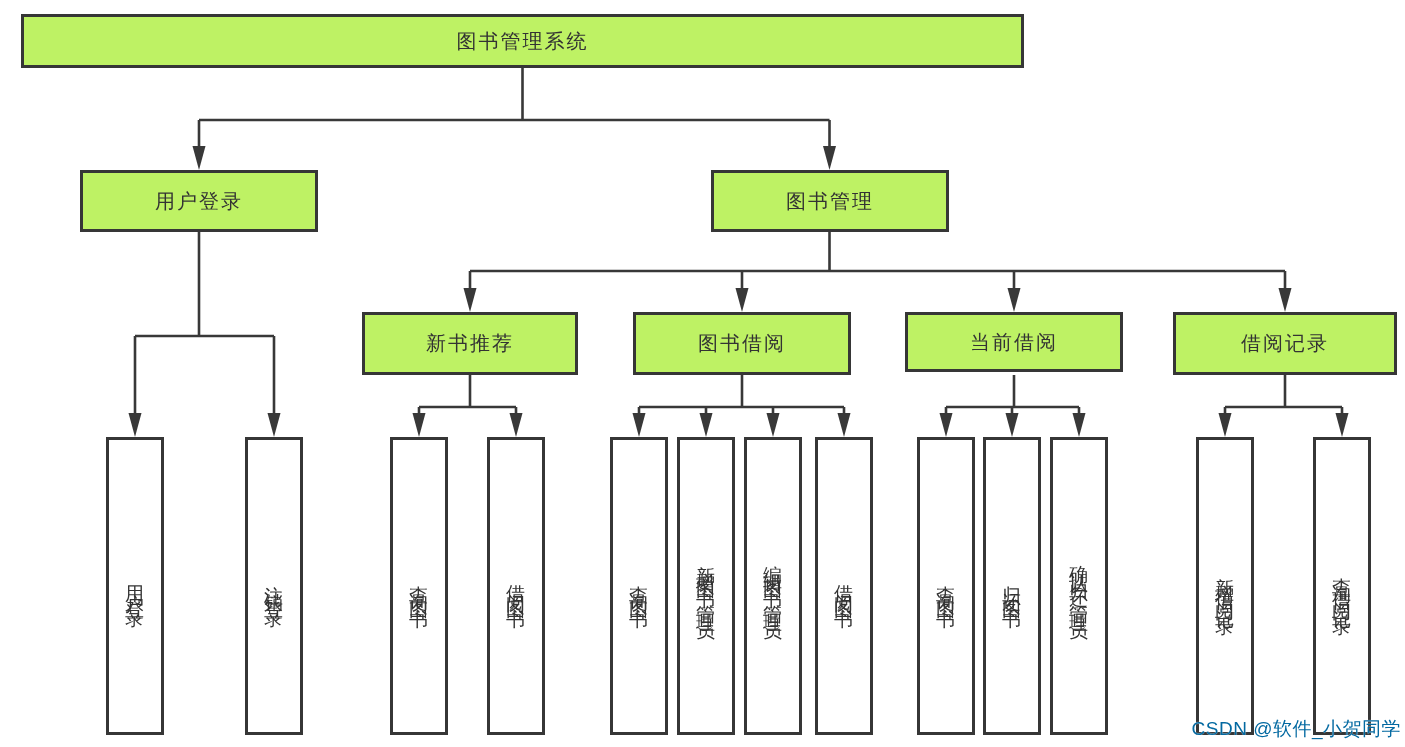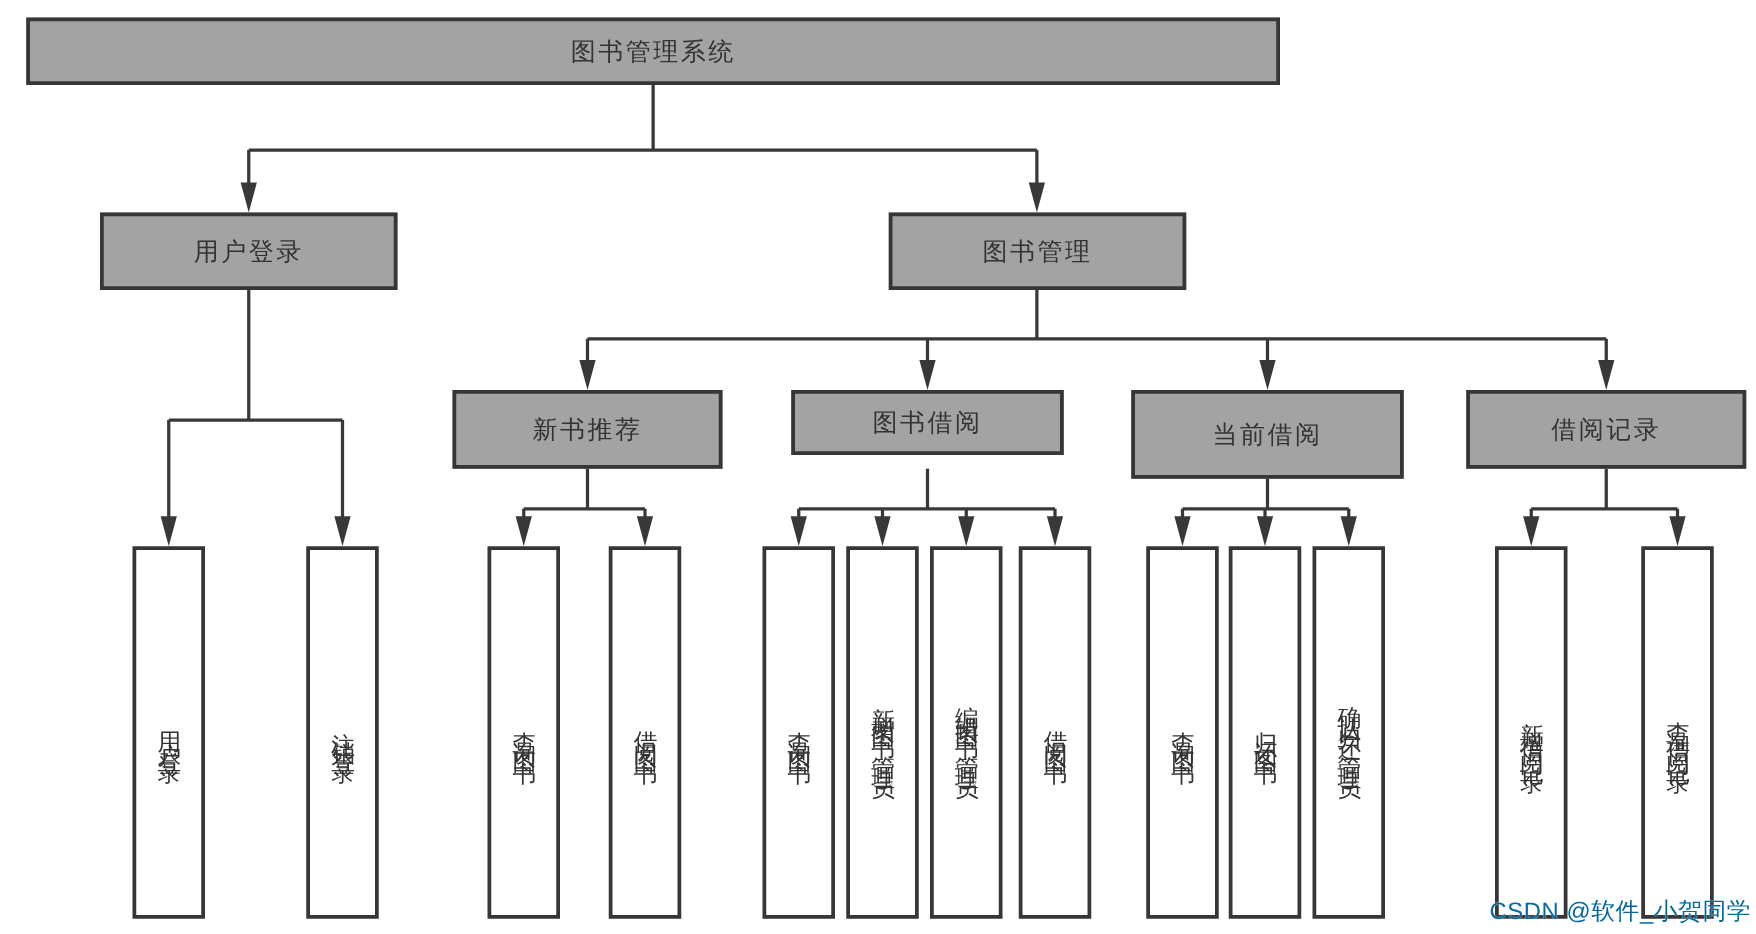--- a/index.html
+++ b/index.html
@@ -4,21 +4,21 @@
 <style>
   html,body{margin:0;padding:0;background:#ffffff;}
   .canvas{
     position:relative;width:1405px;height:747px;background:#ffffff;overflow:hidden;
     font-family:"Liberation Sans","DejaVu Sans",sans-serif;color:#333333;
   }
   .connectors{position:absolute;left:0;top:0;z-index:1;}
   .ln{stroke:#383838;stroke-width:2.6;fill:none;}
   .ah{fill:#383838;stroke:none;}
   .node{
-    position:absolute;box-sizing:border-box;background:#a3a3a3;border:3px solid #363636;
+    position:absolute;box-sizing:border-box;background:#bef264;border:3px solid #363636;
     display:flex;align-items:center;justify-content:center;z-index:2;
     font-size:20px;letter-spacing:2px;white-space:nowrap;
   }
   .leaf{
     position:absolute;box-sizing:border-box;background:#ffffff;border:3px solid #363636;
     top:437px;width:58px;height:298px;z-index:2;
     display:flex;align-items:center;justify-content:center;
   }
   .vtext{
     writing-mode:vertical-rl;text-orientation:mixed;
@@ -77,22 +77,22 @@
       <path class="ah" d="M1335.5 413 L1348.5 413 L1342 437 Z"></path>
     </g>
   </svg>
 
   <div class="node" style="left:21px;top:14px;width:1003px;height:54px">图书管理系统</div>
 
   <div class="node" style="left:80px;top:170px;width:238px;height:62px">用户登录</div>
   <div class="node" style="left:362px;top:312px;width:216px;height:63px">新书推荐</div>
 
   <div class="node" style="left:711px;top:170px;width:238px;height:62px">图书管理</div>
-  <div class="node" style="left:633px;top:312px;width:218px;height:52px">图书借阅</div>
-  <div class="node" style="left:905px;top:312px;width:218px;height:71px">当前借阅</div>
+  <div class="node" style="left:633px;top:312px;width:218px;height:63px">图书借阅</div>
+  <div class="node" style="left:905px;top:312px;width:218px;height:60px">当前借阅</div>
   <div class="node" style="left:1173px;top:312px;width:224px;height:63px">借阅记录</div>
 
   <div class="leaf" style="left:106px">
     <span class="vtext">用户登录</span>
   </div>
   <div class="leaf" style="left:245px">
     <span class="vtext">注销登录</span>
   </div>
 
   <div class="leaf" style="left:390px">

